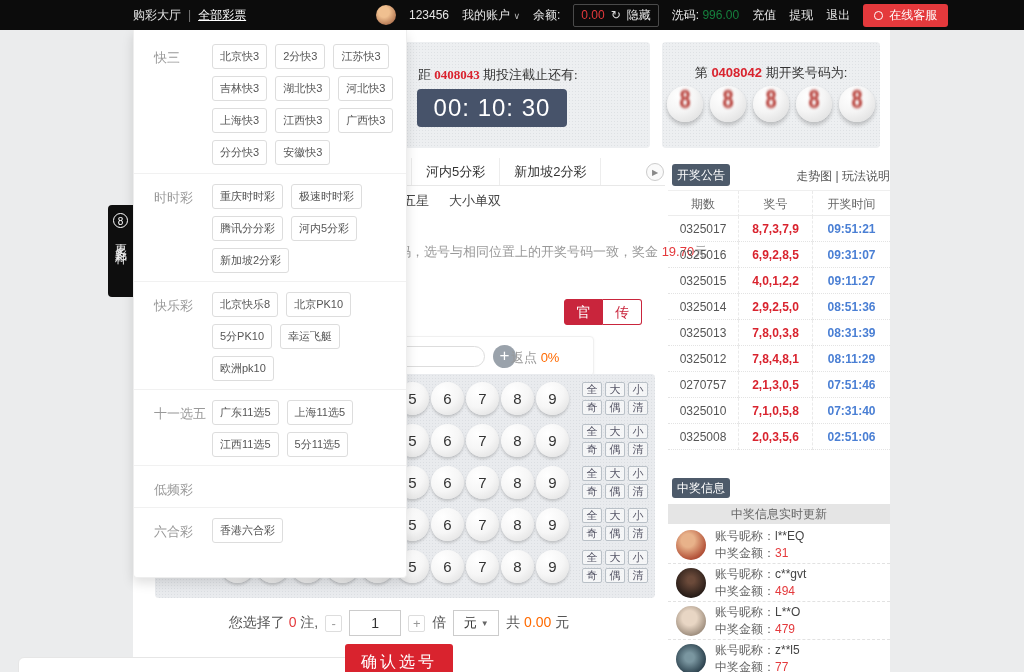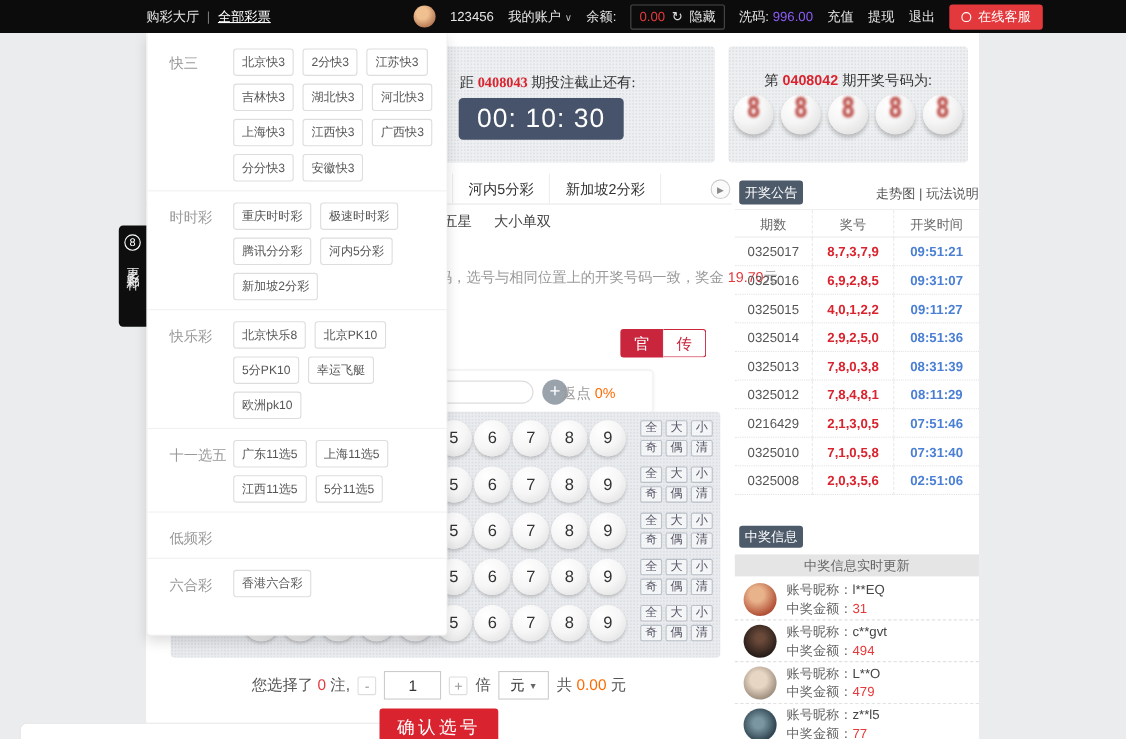--- a/index.html
+++ b/index.html
@@ -17,21 +17,21 @@
   .tb-left { position:absolute; left:133px; top:0; height:30px; display:flex; align-items:center; gap:7px; }
   .tb-left .sep { color:#777; }
   .tb-left .all { color:#fff; text-decoration:underline; }
   .tb-right { position:absolute; left:376px; top:0; height:30px; display:flex; align-items:center; gap:13px; }
   .tb-avatar { width:20px; height:20px; border-radius:50%;
                background: radial-gradient(circle at 40% 35%, #f0c090 30%, #a06040 90%); }
   .chev { font-size:9px; color:#bbb; }
   .balance-box { display:flex; align-items:center; gap:6px; border:1px solid #4a4a4a; border-radius:2px;
                  padding:2px 7px; }
   .red-txt { color:#e4393c; }
-  .green-txt { color:#8b5cf6; }
+  .green-txt { color:#15803d; }
   .refresh { color:#ddd; font-size:12px; }
   .service-btn { display:flex; align-items:center; gap:6px; background:#e4393c; color:#fff;
                  border-radius:3px; padding:3px 11px; }
   .headset { width:9px; height:9px; border:1.5px solid #fff; border-radius:50% 50% 45% 45%; }
 
   
   .strip-left  { left:0;   top:30px; width:133px; height:642px; background:#ebeced; }
   .strip-right { left:890px;top:30px; width:134px; height:642px; background:#ebeced; }
   .main-bg { left:133px; top:30px; width:757px; height:642px; background:#fff; }
 
@@ -449,21 +449,21 @@
         <span class="c-issue">0325013</span>
         <span class="c-num">7,8,0,3,8</span>
         <span class="c-time">08:31:39</span>
       </div>
     <div class="trow">
         <span class="c-issue">0325012</span>
         <span class="c-num">7,8,4,8,1</span>
         <span class="c-time">08:11:29</span>
       </div>
     <div class="trow">
-        <span class="c-issue">0216429</span>
+        <span class="c-issue">0270757</span>
         <span class="c-num">2,1,3,0,5</span>
         <span class="c-time">07:51:46</span>
       </div>
     <div class="trow">
         <span class="c-issue">0325010</span>
         <span class="c-num">7,1,0,5,8</span>
         <span class="c-time">07:31:40</span>
       </div>
     <div class="trow">
         <span class="c-issue">0325008</span>

